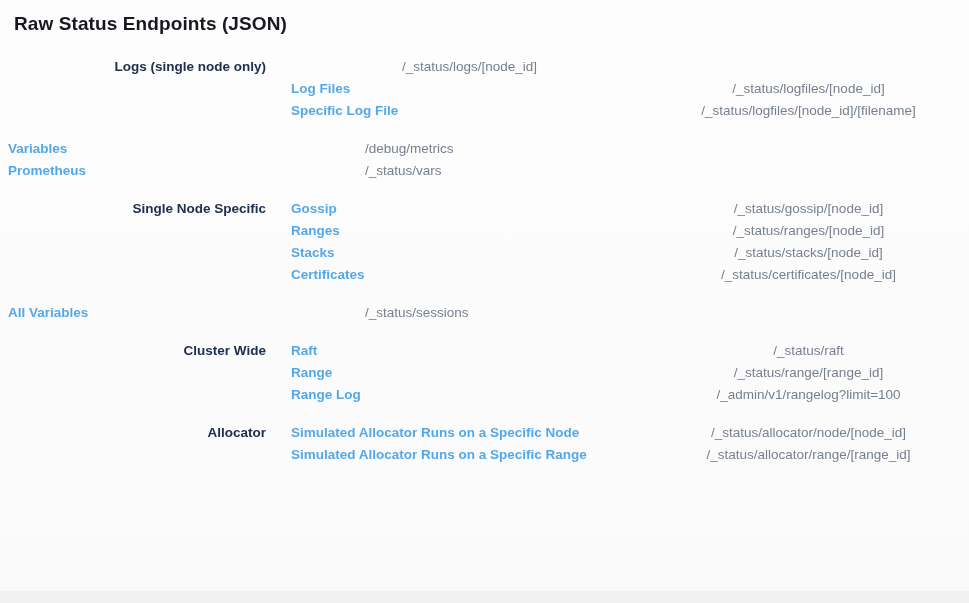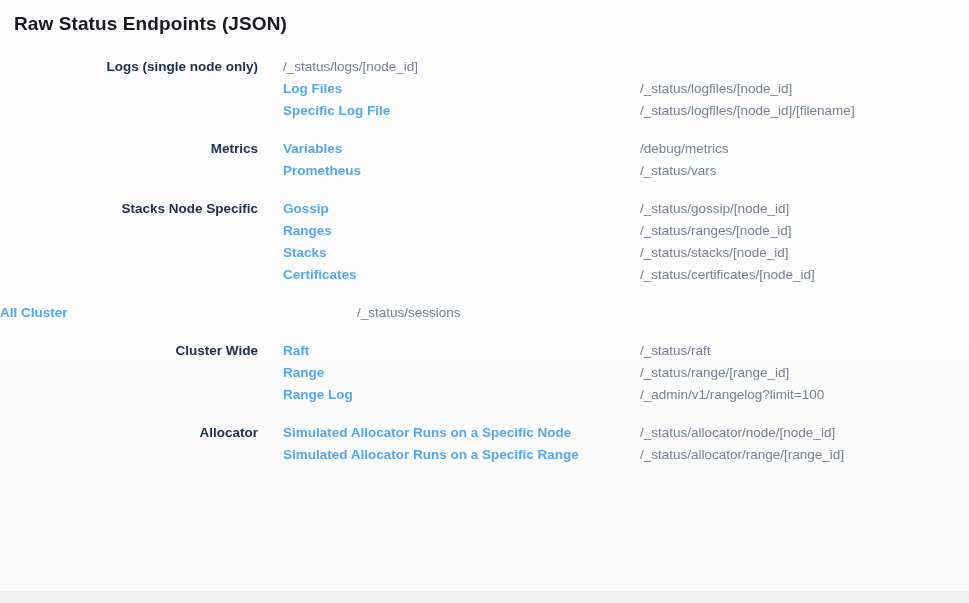--- a/index.html
+++ b/index.html
@@ -20,20 +20,21 @@
   .page-title {
     margin: 0;
     padding: 13px 0 0 14px;
     font-size: 19px;
     font-weight: 600;
     letter-spacing: 0.1px;
     color: #17191f;
   }
   .sections {
     margin-top: 21px;
+    padding-left: 8px;
   }
   .section {
     display: grid;
     grid-template-columns: 258px 1fr;
     column-gap: 25px;
     margin-top: 16px;
   }
   .section:first-child {
     margin-top: 0;
   }
@@ -54,20 +55,21 @@
     font-size: 13.5px;
     font-weight: 600;
     color: #55a8e8;
     text-decoration: none;
     cursor: pointer;
   }
   .endpoint-path {
     font-size: 13.5px;
     color: #76808f;
     white-space: nowrap;
+    text-align: center;
   }
   .footer-bar {
     position: absolute;
     left: 0;
     bottom: 0;
     width: 100%;
     height: 12px;
     background: #f0f0f1;
   }
 </style>
@@ -87,34 +89,33 @@
             <a class="endpoint-link">Log Files</a>
             <span class="endpoint-path">/_status/logfiles/[node_id]</span>
           </div>
           <div class="endpoint-row">
             <a class="endpoint-link">Specific Log File</a>
             <span class="endpoint-path">/_status/logfiles/[node_id]/[filename]</span>
           </div>
         </div>
       </div>
       <div class="section">
-        <div class="section-category">Metrics</div>
         <div class="rows">
           <div class="endpoint-row">
             <a class="endpoint-link">Variables</a>
             <span class="endpoint-path">/debug/metrics</span>
           </div>
           <div class="endpoint-row">
             <a class="endpoint-link">Prometheus</a>
             <span class="endpoint-path">/_status/vars</span>
           </div>
         </div>
       </div>
       <div class="section">
-        <div class="section-category">Stacks Node Specific</div>
+        <div class="section-category">Single Node Specific</div>
         <div class="rows">
           <div class="endpoint-row">
             <a class="endpoint-link">Gossip</a>
             <span class="endpoint-path">/_status/gossip/[node_id]</span>
           </div>
           <div class="endpoint-row">
             <a class="endpoint-link">Ranges</a>
             <span class="endpoint-path">/_status/ranges/[node_id]</span>
           </div>
           <div class="endpoint-row">
@@ -123,21 +124,21 @@
           </div>
           <div class="endpoint-row">
             <a class="endpoint-link">Certificates</a>
             <span class="endpoint-path">/_status/certificates/[node_id]</span>
           </div>
         </div>
       </div>
       <div class="section">
         <div class="rows">
           <div class="endpoint-row">
-            <a class="endpoint-link">All Cluster</a>
+            <a class="endpoint-link">All Variables</a>
             <span class="endpoint-path">/_status/sessions</span>
           </div>
         </div>
       </div>
       <div class="section">
         <div class="section-category">Cluster Wide</div>
         <div class="rows">
           <div class="endpoint-row">
             <a class="endpoint-link">Raft</a>
             <span class="endpoint-path">/_status/raft</span>

